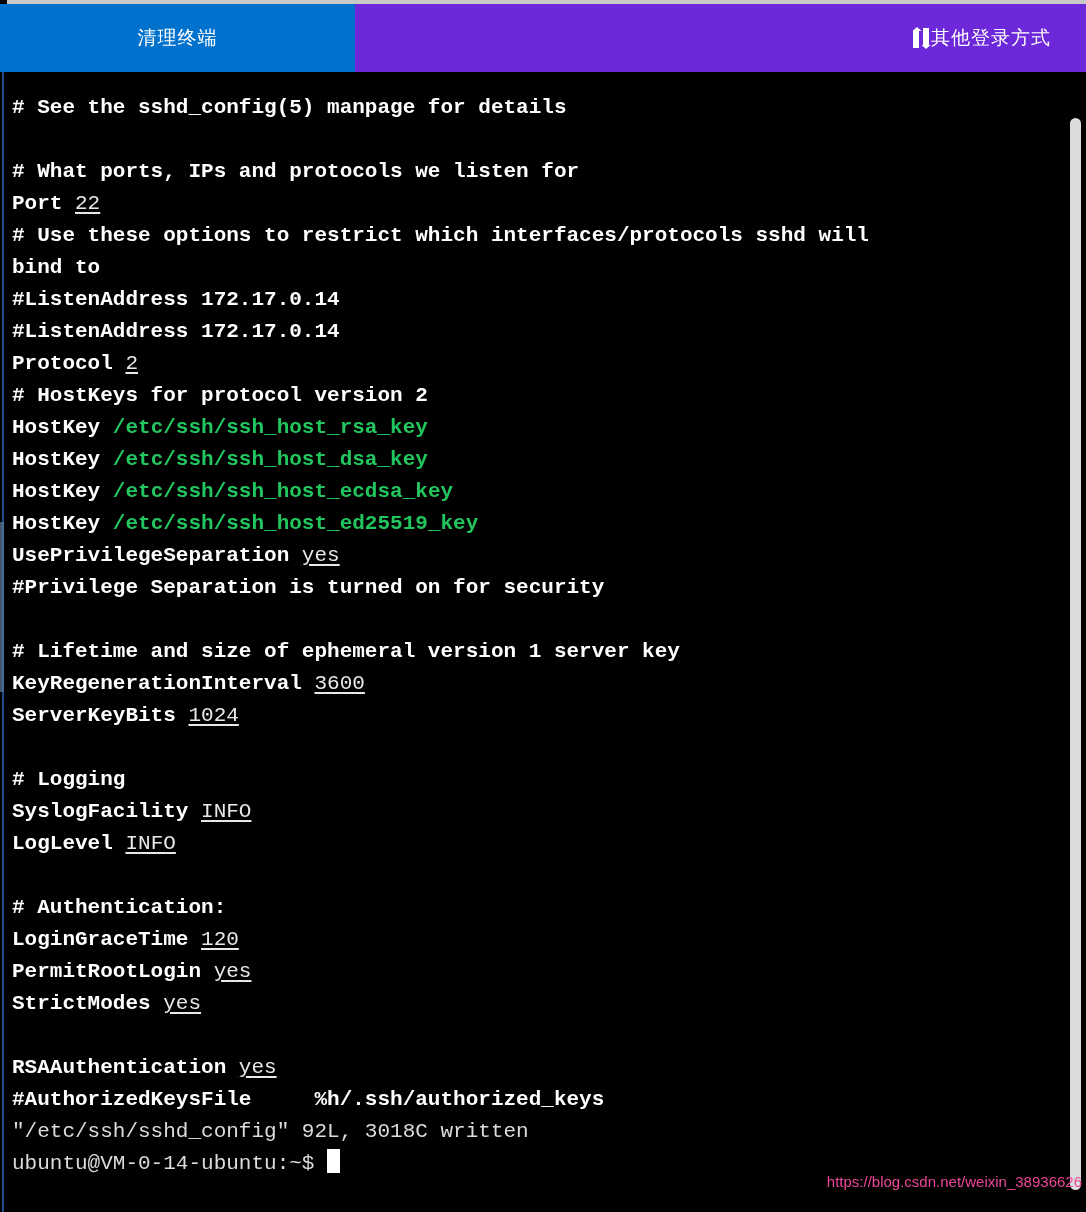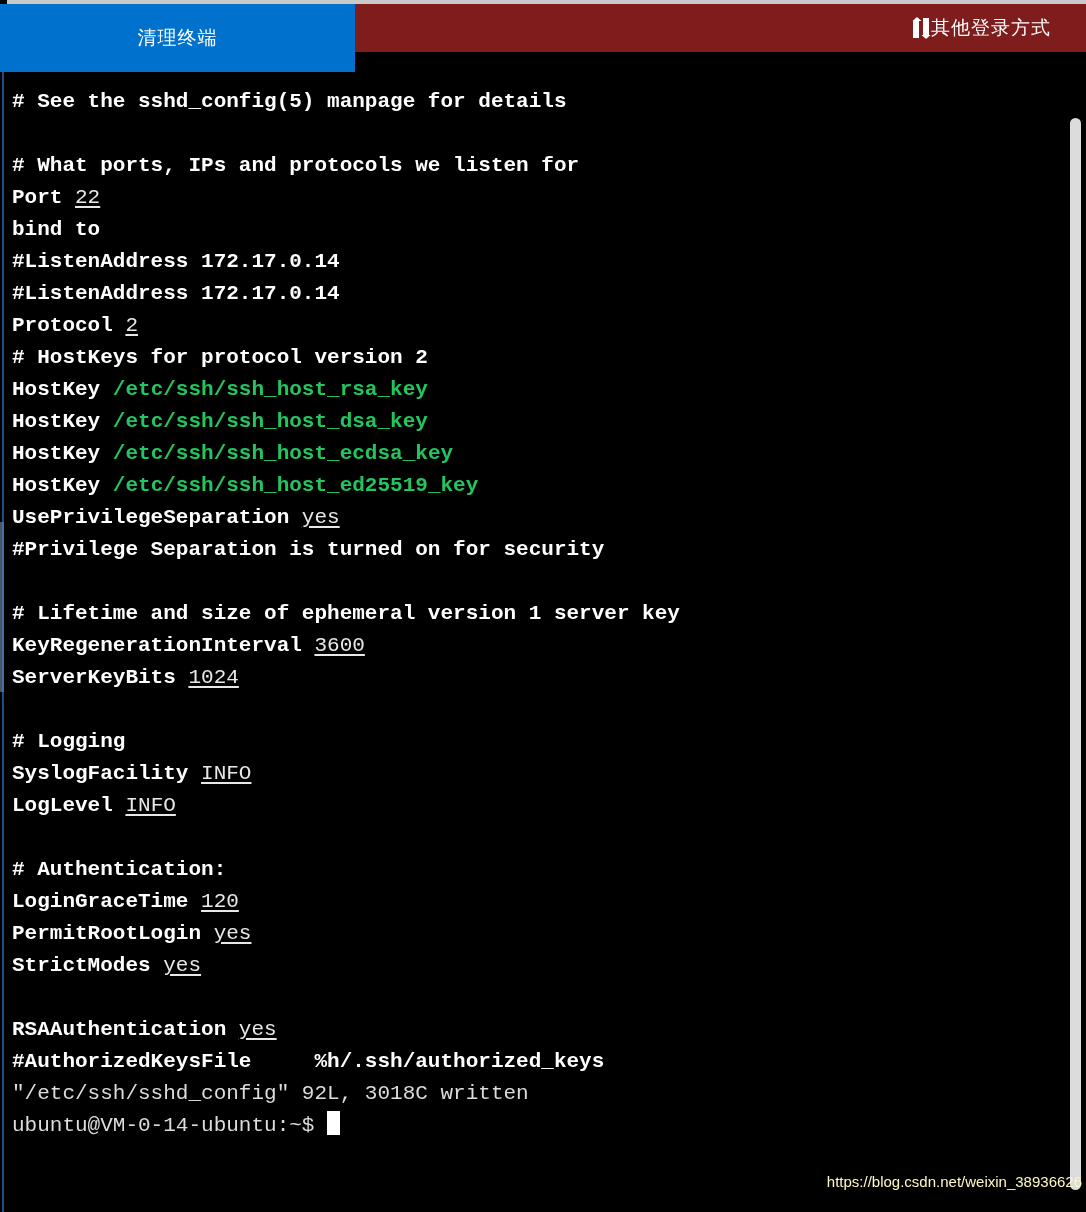--- a/index.html
+++ b/index.html
@@ -32,22 +32,22 @@
     top: 0; left: 0;
     width: 7px; height: 4px;
     background: #000000;
   }
 
   
   .header {
     position: absolute;
     top: 4px; left: 0;
     width: 1086px;
-    height: 48px;
-    background: #7f1d1d;
+    height: 68px;
+    background: #6d28d9;
     display: flex;
     align-items: stretch;
   }
 
   .clear-tab {
     width: 355px;
     height: 68px;
     background: #0072ce;
     color: #ffffff;
     display: flex;
@@ -102,21 +102,21 @@
     position: absolute;
     top: 450px; left: 0;
     width: 4px;
     height: 170px;
     background: #5c7c9e;
     opacity: .7;
   }
 
   .lines {
     position: absolute;
-    top: 14px;
+    top: 20px;
     left: 12px;
     width: 1040px;
   }
 
   .line {
     height: 32px;
     line-height: 32px;
     font-size: 21px;
     white-space: pre;
     color: #ffffff;
@@ -174,21 +174,21 @@
     cursor: pointer;
   }
 
   
   .watermark {
     position: absolute;
     right: 4px;
     bottom: 22px;
     font-family: "Liberation Sans", "DejaVu Sans", sans-serif;
     font-size: 15px;
-    color: #fef9c3;
+    color: #ec4899;
     white-space: nowrap;
     user-select: none;
   }
 </style>
 </head>
 <body>
 
 <div id="app">
 
   <div class="top-strip">
@@ -218,20 +218,21 @@
   <div class="terminal">
 
     <div class="term-left-border"></div>
     <div class="term-left-border-glow"></div>
 
     <div class="lines" id="terminal-lines">
         <div class="line"><span class="kw"># See the sshd_config(5) manpage for details</span></div>
         <div class="line blank">&nbsp;</div>
         <div class="line"><span class="kw"># What ports, IPs and protocols we listen for</span></div>
         <div class="line"><span class="kw">Port </span><span class="val">22</span></div>
+        <div class="line"><span class="kw"># Use these options to restrict which interfaces/protocols sshd will</span></div>
         <div class="line"><span class="kw">bind to</span></div>
         <div class="line"><span class="kw">#ListenAddress 172.17.0.14</span></div>
         <div class="line"><span class="kw">#ListenAddress 172.17.0.14</span></div>
         <div class="line"><span class="kw">Protocol </span><span class="val">2</span></div>
         <div class="line"><span class="kw"># HostKeys for protocol version 2</span></div>
         <div class="line"><span class="kw">HostKey </span><span class="valp">/etc/ssh/ssh_host_rsa_key</span></div>
         <div class="line"><span class="kw">HostKey </span><span class="valp">/etc/ssh/ssh_host_dsa_key</span></div>
         <div class="line"><span class="kw">HostKey </span><span class="valp">/etc/ssh/ssh_host_ecdsa_key</span></div>
         <div class="line"><span class="kw">HostKey </span><span class="valp">/etc/ssh/ssh_host_ed25519_key</span></div>
         <div class="line"><span class="kw">UsePrivilegeSeparation </span><span class="val">yes</span></div>

